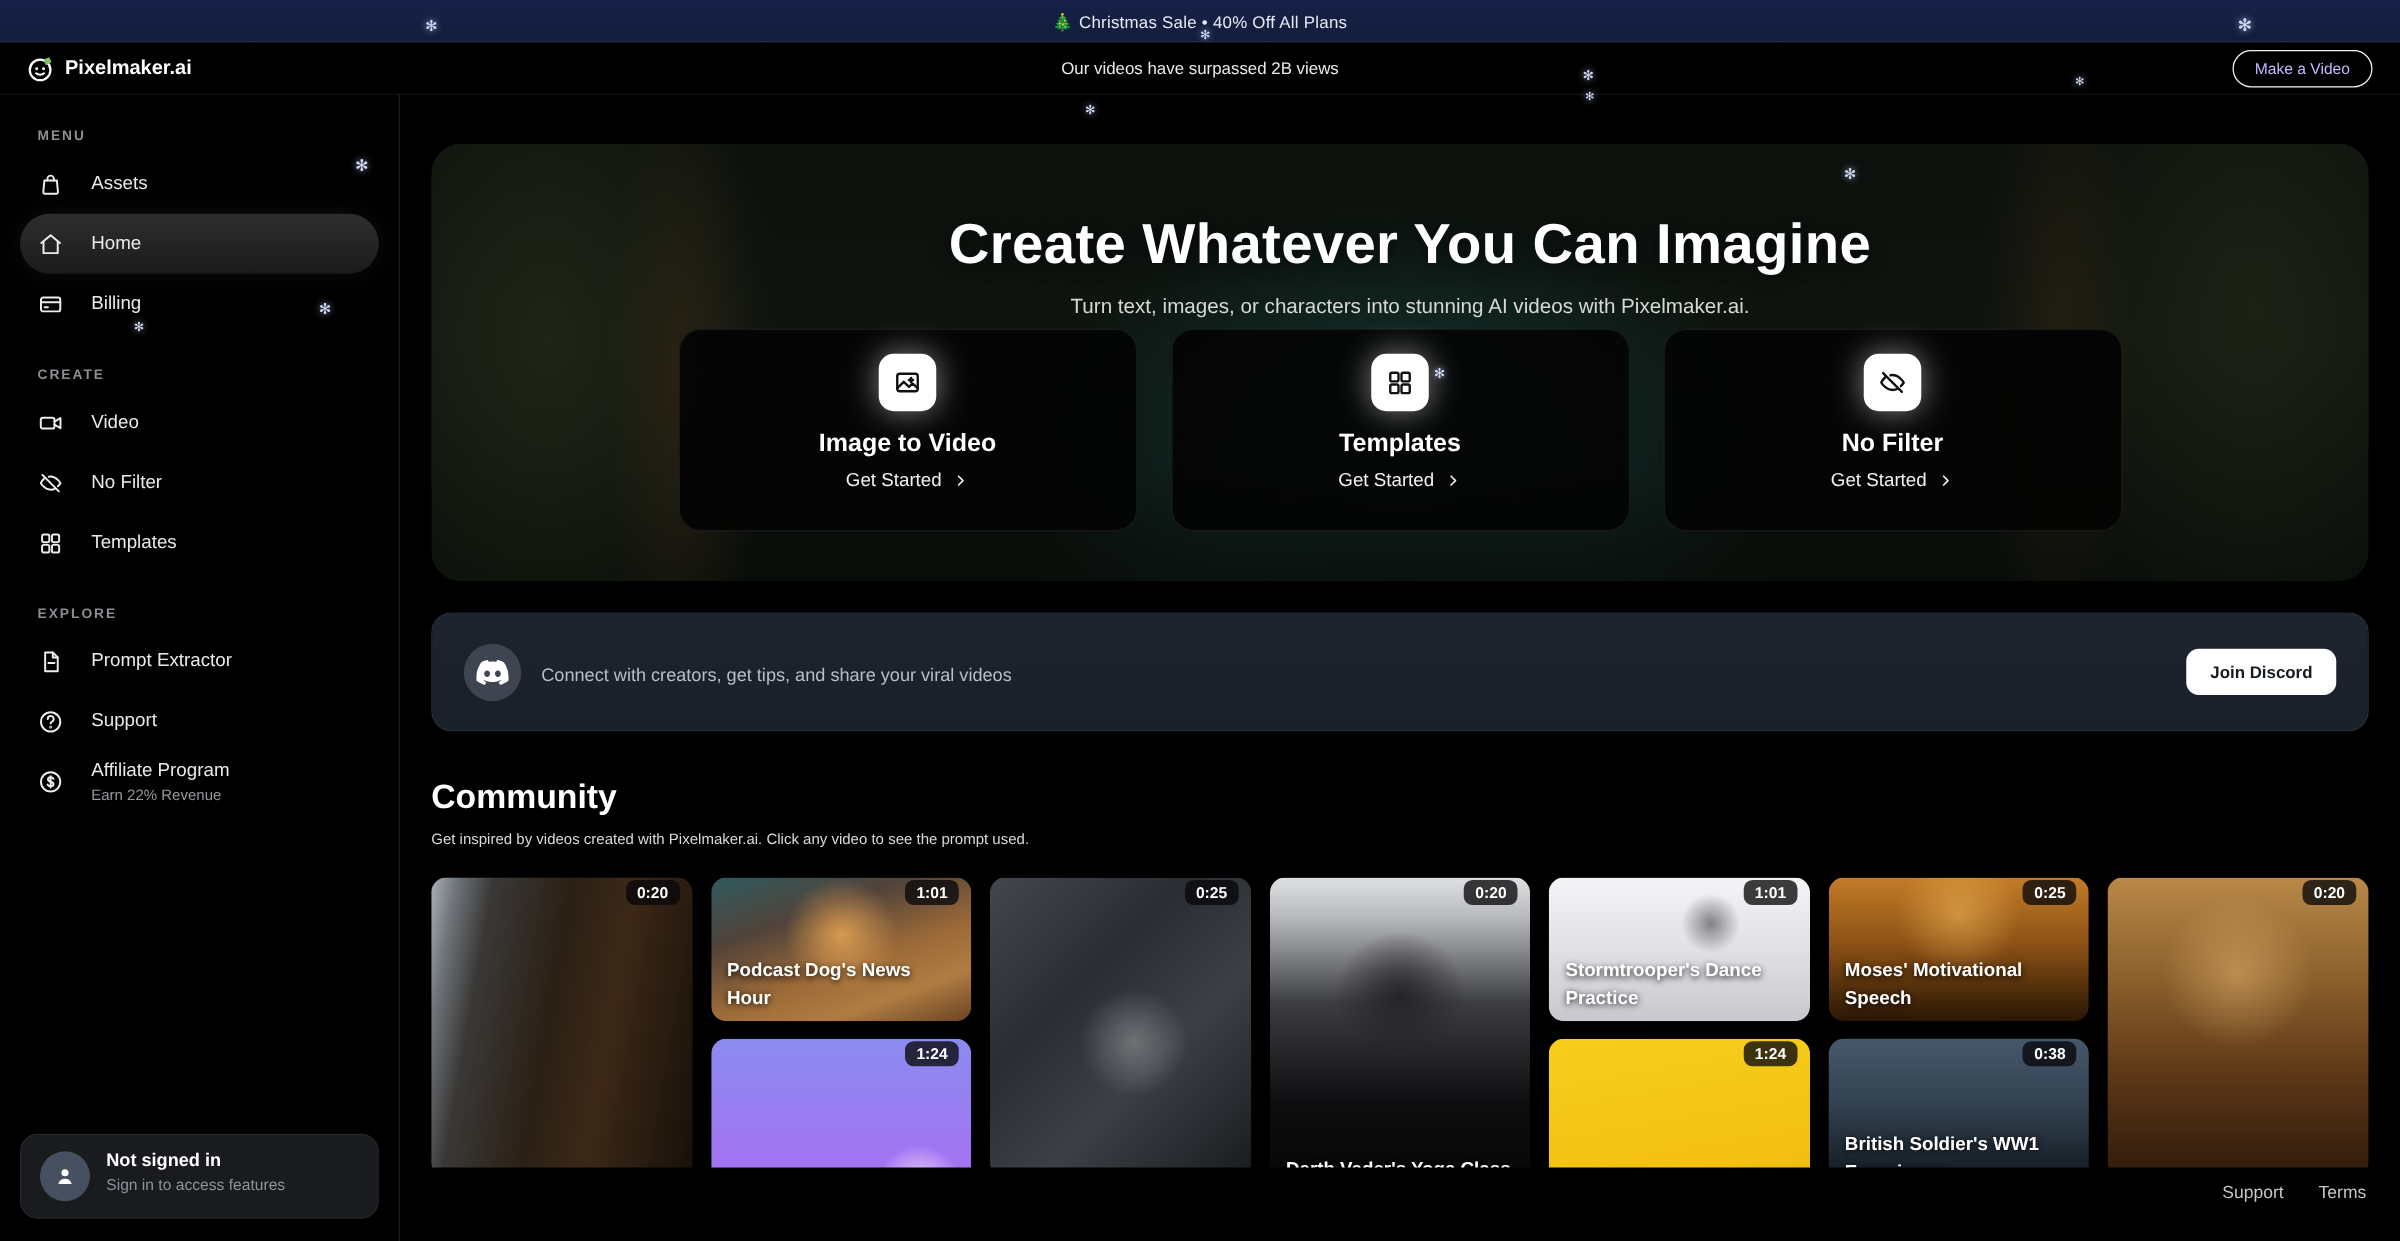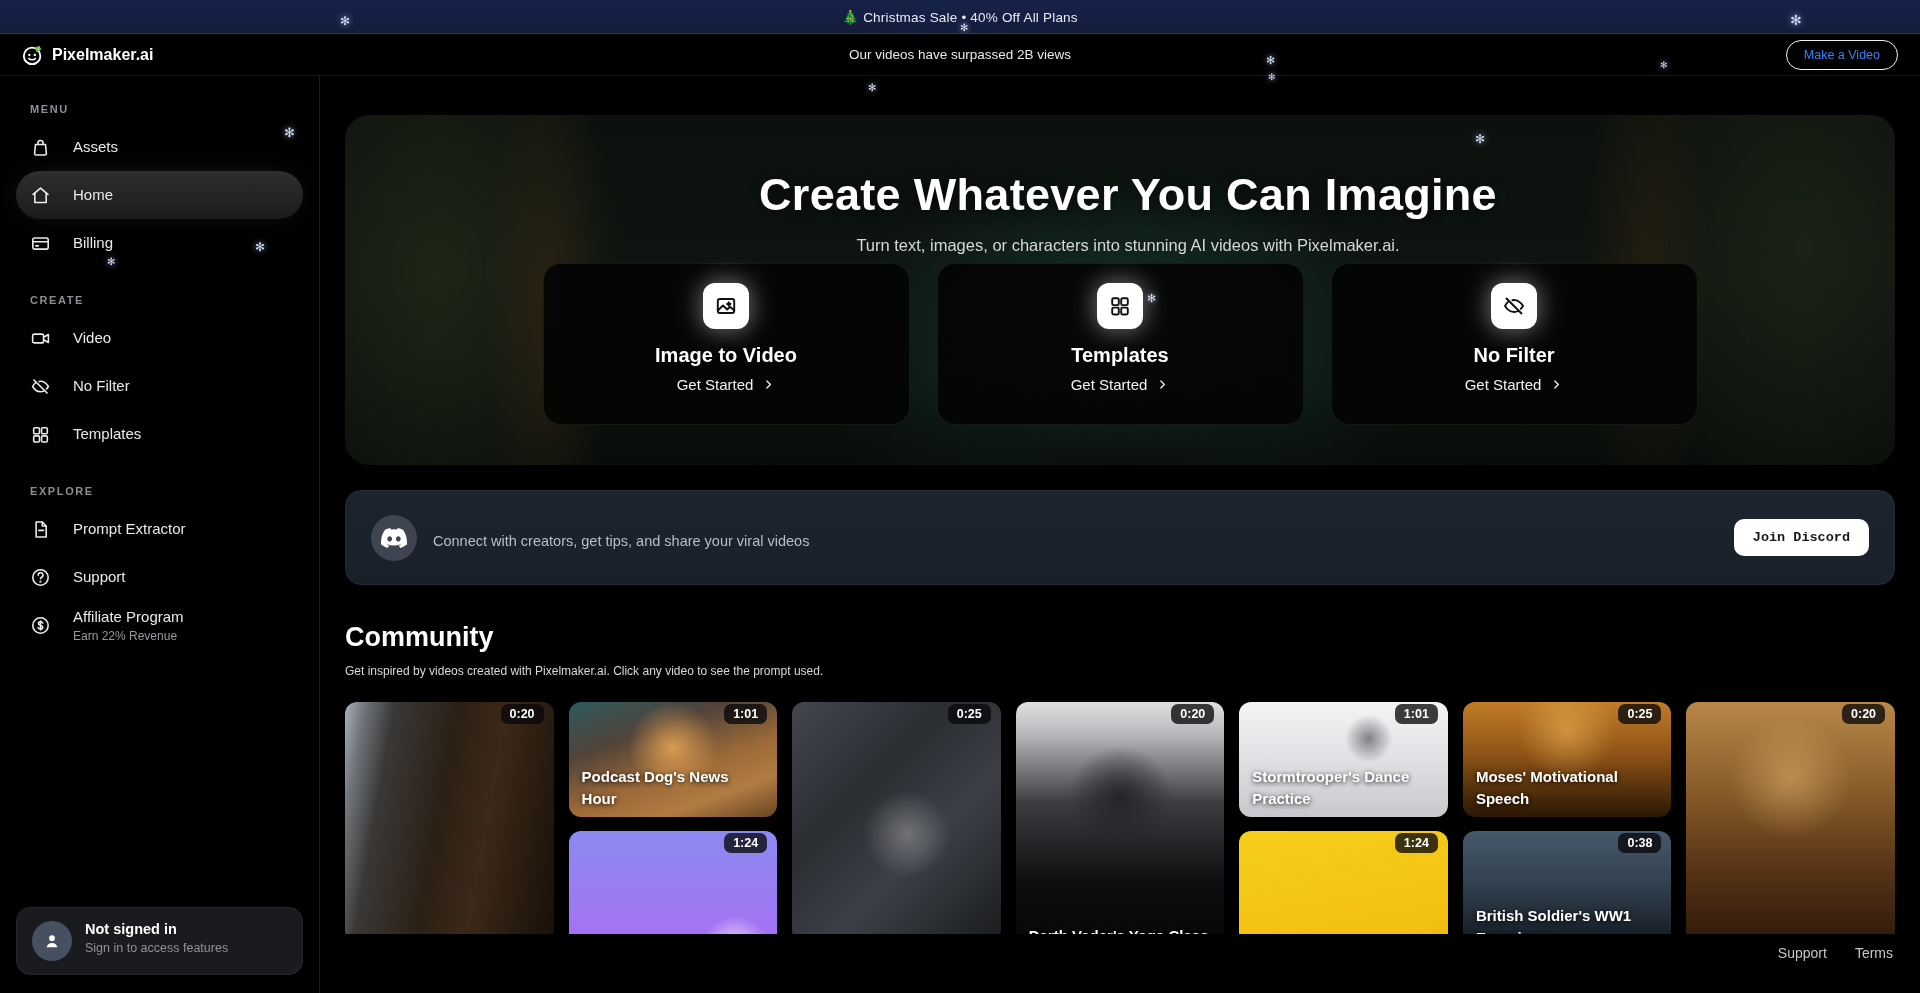--- a/index.html
+++ b/index.html
@@ -10,21 +10,21 @@
   .banner { height:34px; background:linear-gradient(180deg,#17224a 0%,#131c3a 100%);
     border-bottom:1px solid #2c3860; display:flex; align-items:center; justify-content:center;
     font-size:13.5px; color:#e7eaf4; letter-spacing:.2px; position:relative; z-index:5; }
 
   
   header { height:42px; background:#000; display:flex; align-items:center;
     padding:0 22px; position:relative; border-bottom:1px solid #121214; z-index:5; }
   .logo { display:flex; align-items:center; gap:8px; font-size:16px; font-weight:700; cursor:pointer; }
   .logo-mark { width:22px; height:22px; display:inline-block; }
   .tagline { position:absolute; left:50%; transform:translateX(-50%); font-size:13.5px; color:#e9e9e9; }
-  .make-video { margin-left:auto; background:transparent; color:#3b82f6; border:1px solid #f2f2f2;
+  .make-video { margin-left:auto; background:transparent; color:#c4b5fd; border:1px solid #f2f2f2;
     border-radius:999px; padding:7px 17px; font-size:12.5px; font-family:inherit; cursor:pointer; }
 
   
   .layout { display:flex; height:917px; }
 
   
   aside { width:320px; min-width:320px; background:#000; border-right:1px solid #1b1b1f;
     padding:0 16px; position:relative; }
   .sb-label { margin:27px 0 8px 14px; font-size:11px; font-weight:700; letter-spacing:1.6px; color:#8d8d93; }
   .sb-item { display:flex; align-items:center; gap:22px; height:48px; padding:0 14px;
@@ -74,21 +74,21 @@
   .hcard-cta svg { width:13px; height:13px; stroke:#f1f1f1; fill:none; stroke-width:2.4; stroke-linecap:round; stroke-linejoin:round; }
 
   
   .discord { margin-top:25px; height:95px; background:linear-gradient(180deg,#1d242f 0%,#1a202a 100%);
     border:1px solid #252c38; border-radius:16px; display:flex; align-items:center; padding:0 25px; gap:16px; }
   .dicon { width:46px; height:46px; border-radius:50%; background:#3e4450; display:grid; place-items:center; flex-shrink:0; }
   .dicon svg { width:26px; height:26px; fill:#fff; }
   .dtitle { font-size:17.5px; font-weight:700; }
   .dsub { font-size:14.5px; color:#b7bec9; margin-top:7px; }
   .dbtn { margin-left:auto; background:#fff; color:#151a21; border:none; border-radius:10px;
-    padding:11px 19px; font-size:13.5px; font-weight:700; font-family:Liberation Mono, monospace; cursor:pointer; }
+    padding:11px 19px; font-size:13.5px; font-weight:700; font-family:Liberation Sans, sans-serif; cursor:pointer; }
 
   
   .community-head { margin-top:37px; }
   .community-head h2 { font-size:27px; font-weight:700; }
   .community-sub { margin-top:11px; font-size:12px; color:#d9d9d9; }
   .vgrid { margin-top:24px; height:232px; overflow:hidden; display:flex; gap:15px; }
   .vcol { flex:1; display:flex; flex-direction:column; gap:14px; min-width:0; }
   .vcard { position:relative; border-radius:12px; overflow:hidden; flex-shrink:0; cursor:pointer; }
   .vbadge { position:absolute; top:2px; right:10px; background:rgba(8,8,10,.78); border-radius:7px;
     padding:3px 9px; font-size:12.5px; font-weight:600; color:#fff; }

